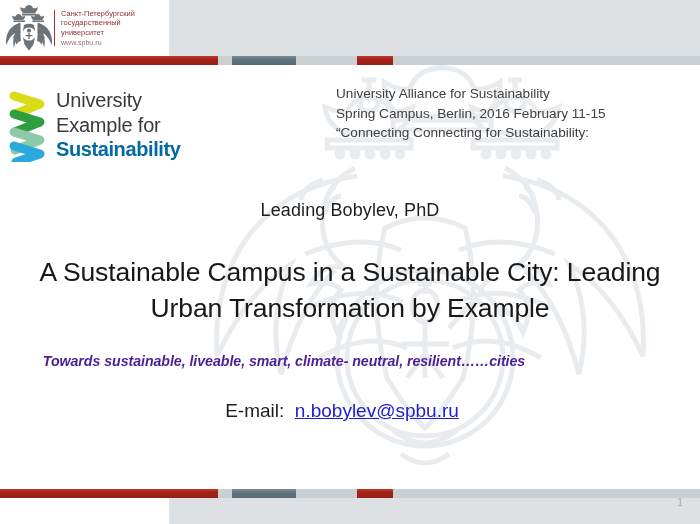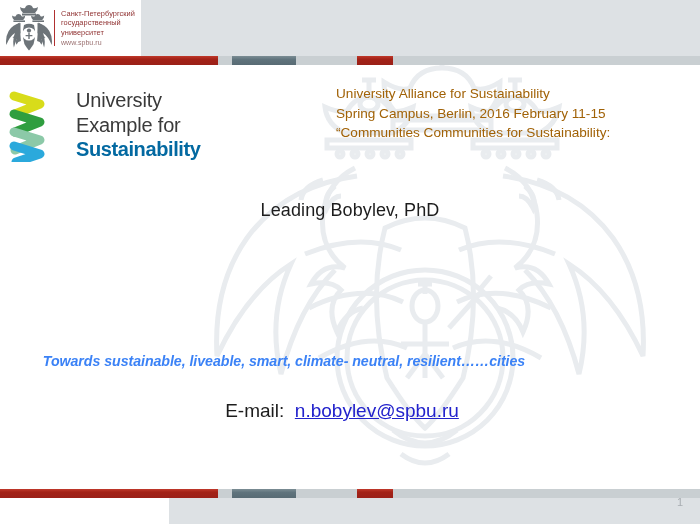--- a/index.html
+++ b/index.html
@@ -39,21 +39,21 @@
   
   .header-band {
     position: absolute;
     left: 0; top: 0;
     width: 700px; height: 56px;
     background: #dde1e4;
   }
   .spbu-logo-panel {
     position: absolute;
     left: 0; top: 0;
-    width: 141px; height: 56px;
+    width: 169px; height: 56px;
     background: #ffffff;
     display: flex;
     align-items: center;
   }
   .spbu-emblem {
     width: 46px; height: 46px;
     margin-left: 6px;
     flex: 0 0 auto;
   }
   .spbu-divider {
@@ -106,37 +106,36 @@
     width: 44px; height: 72px;
   }
   .uas-words {
     position: absolute;
     left: 48px;
     top: 0px;
     font-size: 20px;
     line-height: 24.5px;
     color: #3a3a3a;
     letter-spacing: -0.2px;
-    margin-left: 20px;
   }
   .uas-words .strong {
     font-weight: bold;
     color: #0369a1;
     letter-spacing: -0.4px;
   }
 
   
   .event-info {
     position: absolute;
     left: 336px;
     top: 84px;
     width: 350px;
     font-size: 13.6px;
     line-height: 19.6px;
-    color: #a16207;
+    color: #404040;
   }
 
   
   .presenter {
     position: absolute;
     left: 0;
     top: 200px;
     width: 700px;
     text-align: center;
     font-size: 18px;
@@ -160,21 +159,21 @@
   
   .tagline {
     position: absolute;
     left: 0;
     top: 353px;
     width: 568px;
     text-align: center;
     font-style: italic;
     font-weight: bold;
     font-size: 14.2px;
-    color: #3b82f6;
+    color: #4c1d95;
     letter-spacing: -0.05px;
   }
 
   
   .email-line {
     position: absolute;
     left: 0;
     top: 400px;
     width: 684px;
     text-align: center;
@@ -323,25 +322,29 @@
     <div class="uas-words">
       <div>University</div>
       <div>Example for</div>
       <div class="strong">Sustainability</div>
     </div>
   </div>
 
   <div class="event-info">
     <div>University Alliance for Sustainability</div>
     <div>Spring Campus, Berlin, 2016 February 11-15</div>
-    <div>“Communities Communities for Sustainability:</div>
+    <div>“Connecting Connecting for Sustainability:</div>
   </div>
 
   <div class="presenter">Leading Bobylev, PhD</div>
 
+  <div class="main-title">
+    <div>A Sustainable Campus in a Sustainable City: Leading</div>
+    <div>Urban Transformation by Example</div>
+  </div>
 
   <div class="tagline">Towards sustainable, liveable, smart, climate- neutral, resilient……cities</div>
 
   <div class="email-line">
     <span>E-mail:</span>
     <span>&nbsp;</span><a class="email-link" href="#">n.bobylev@spbu.ru</a>
   </div>
 
   <div class="footer-band"></div>
   <div class="bar-strip bottom">

